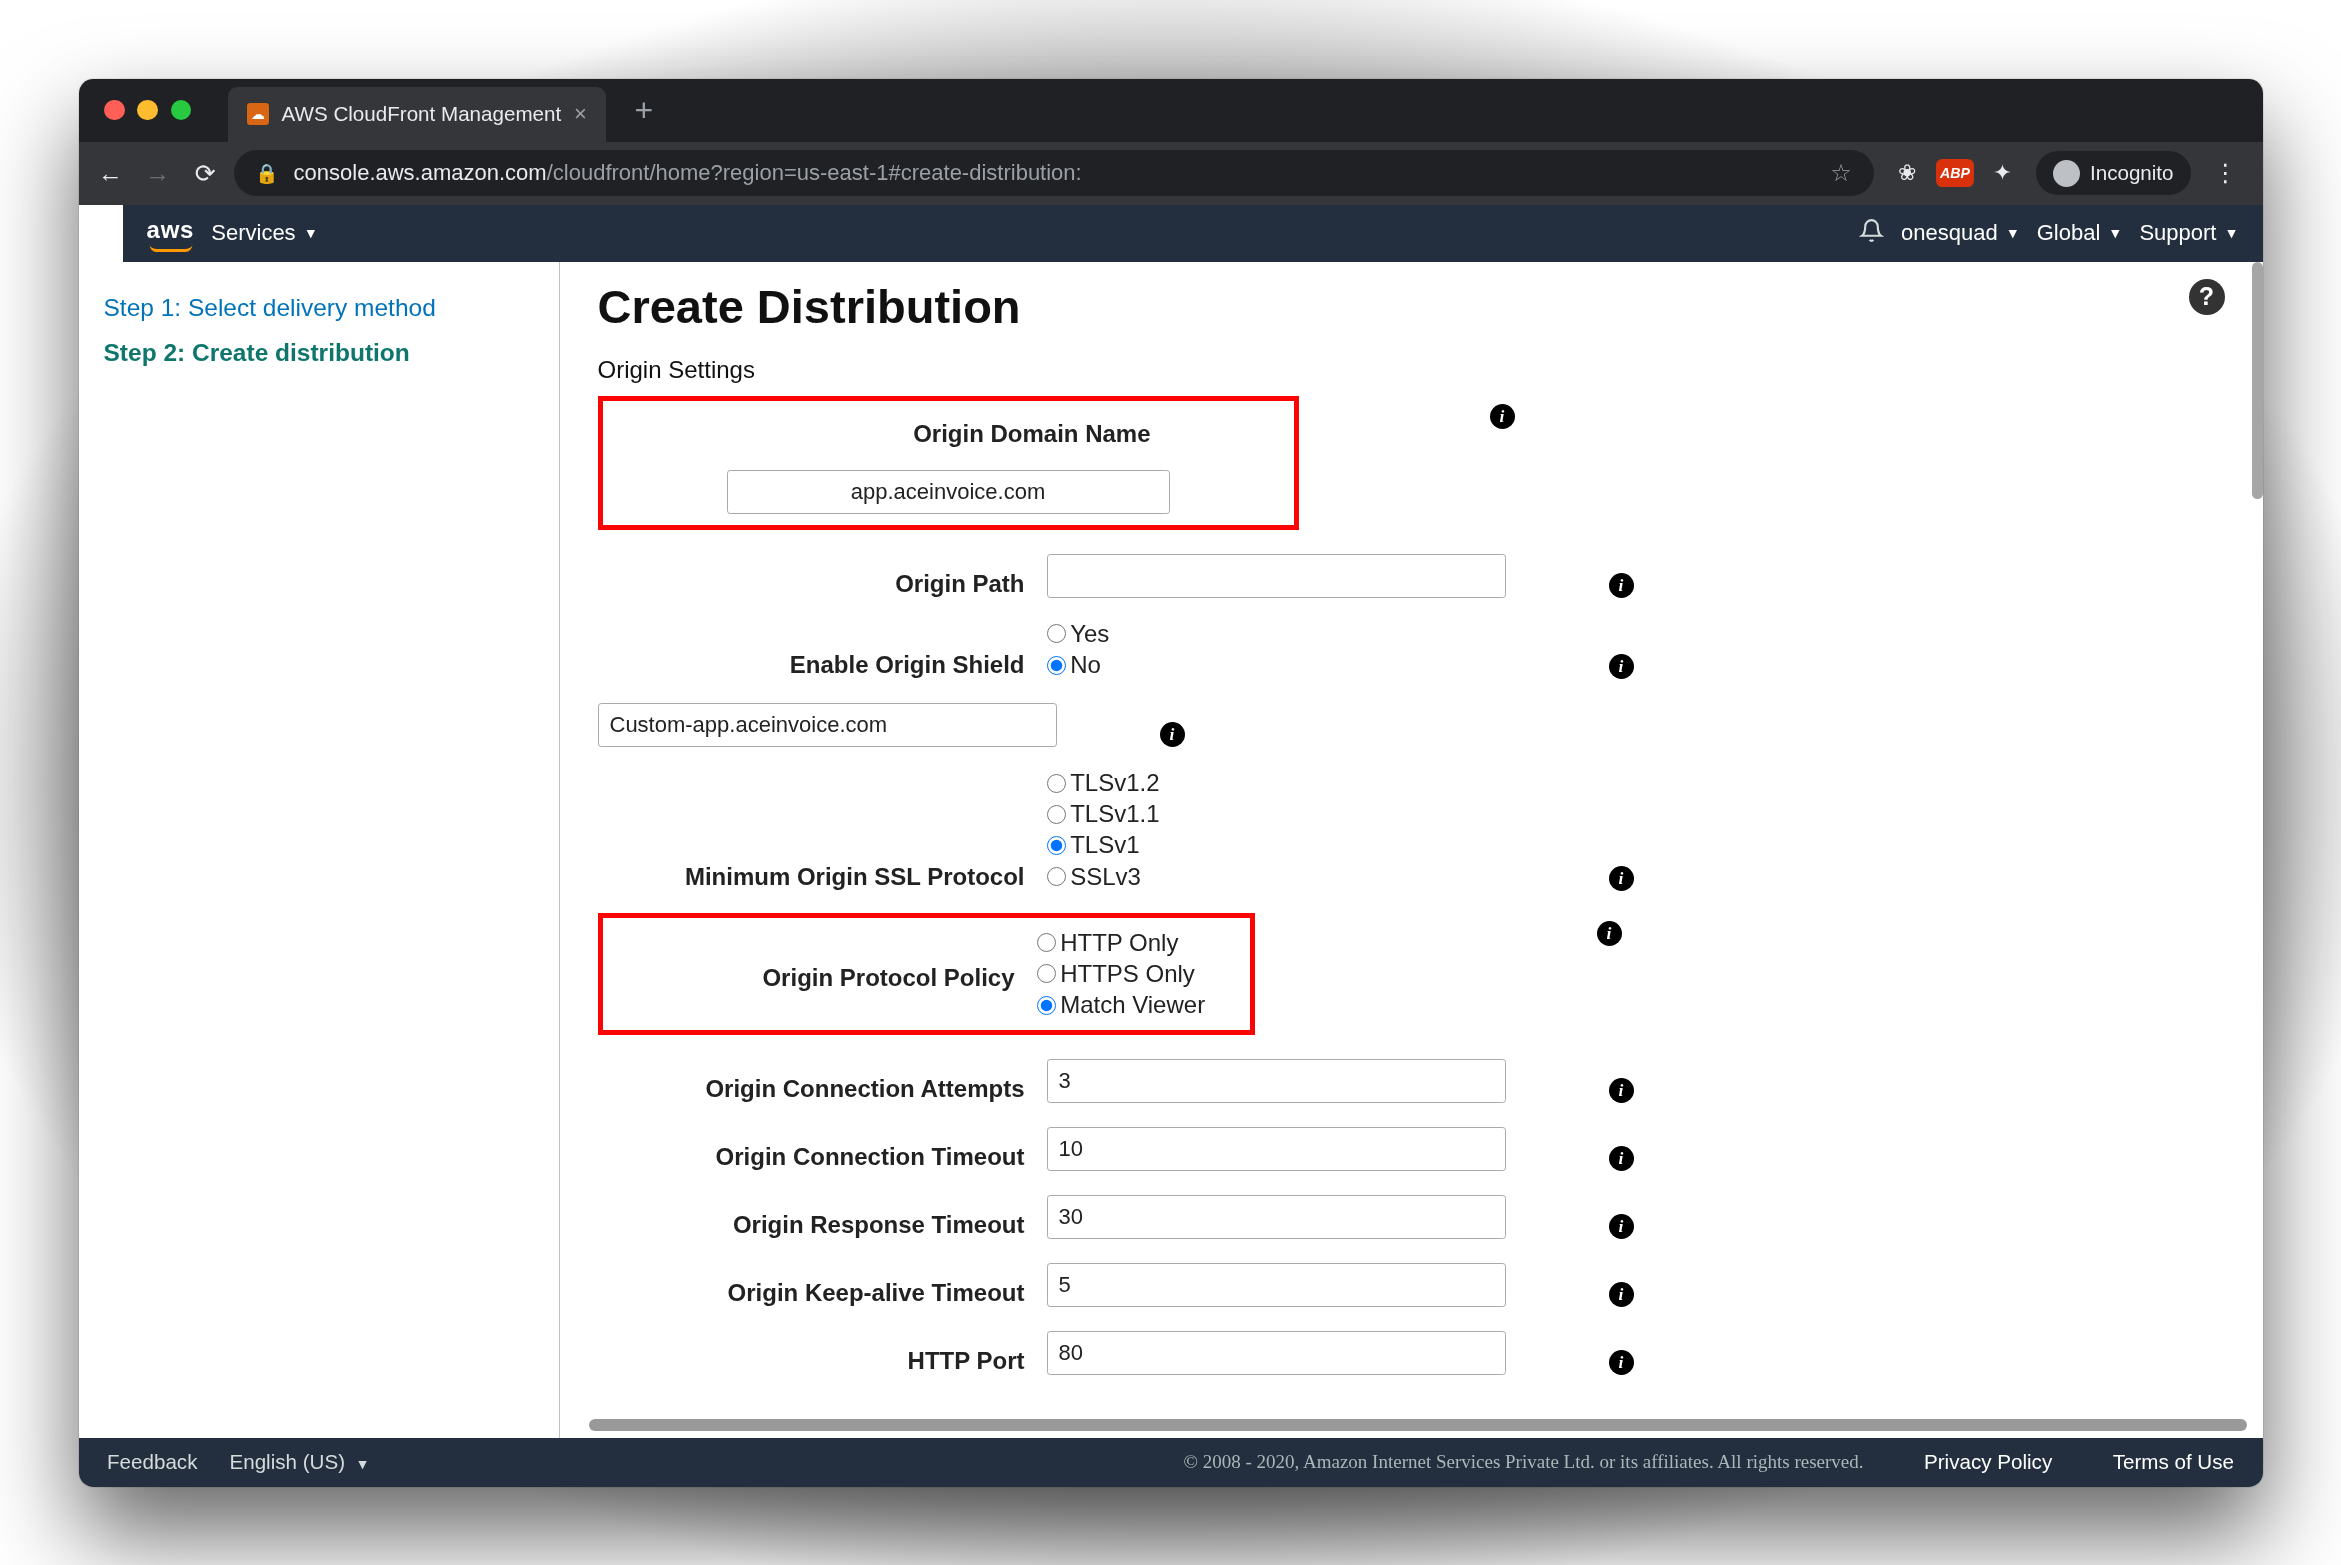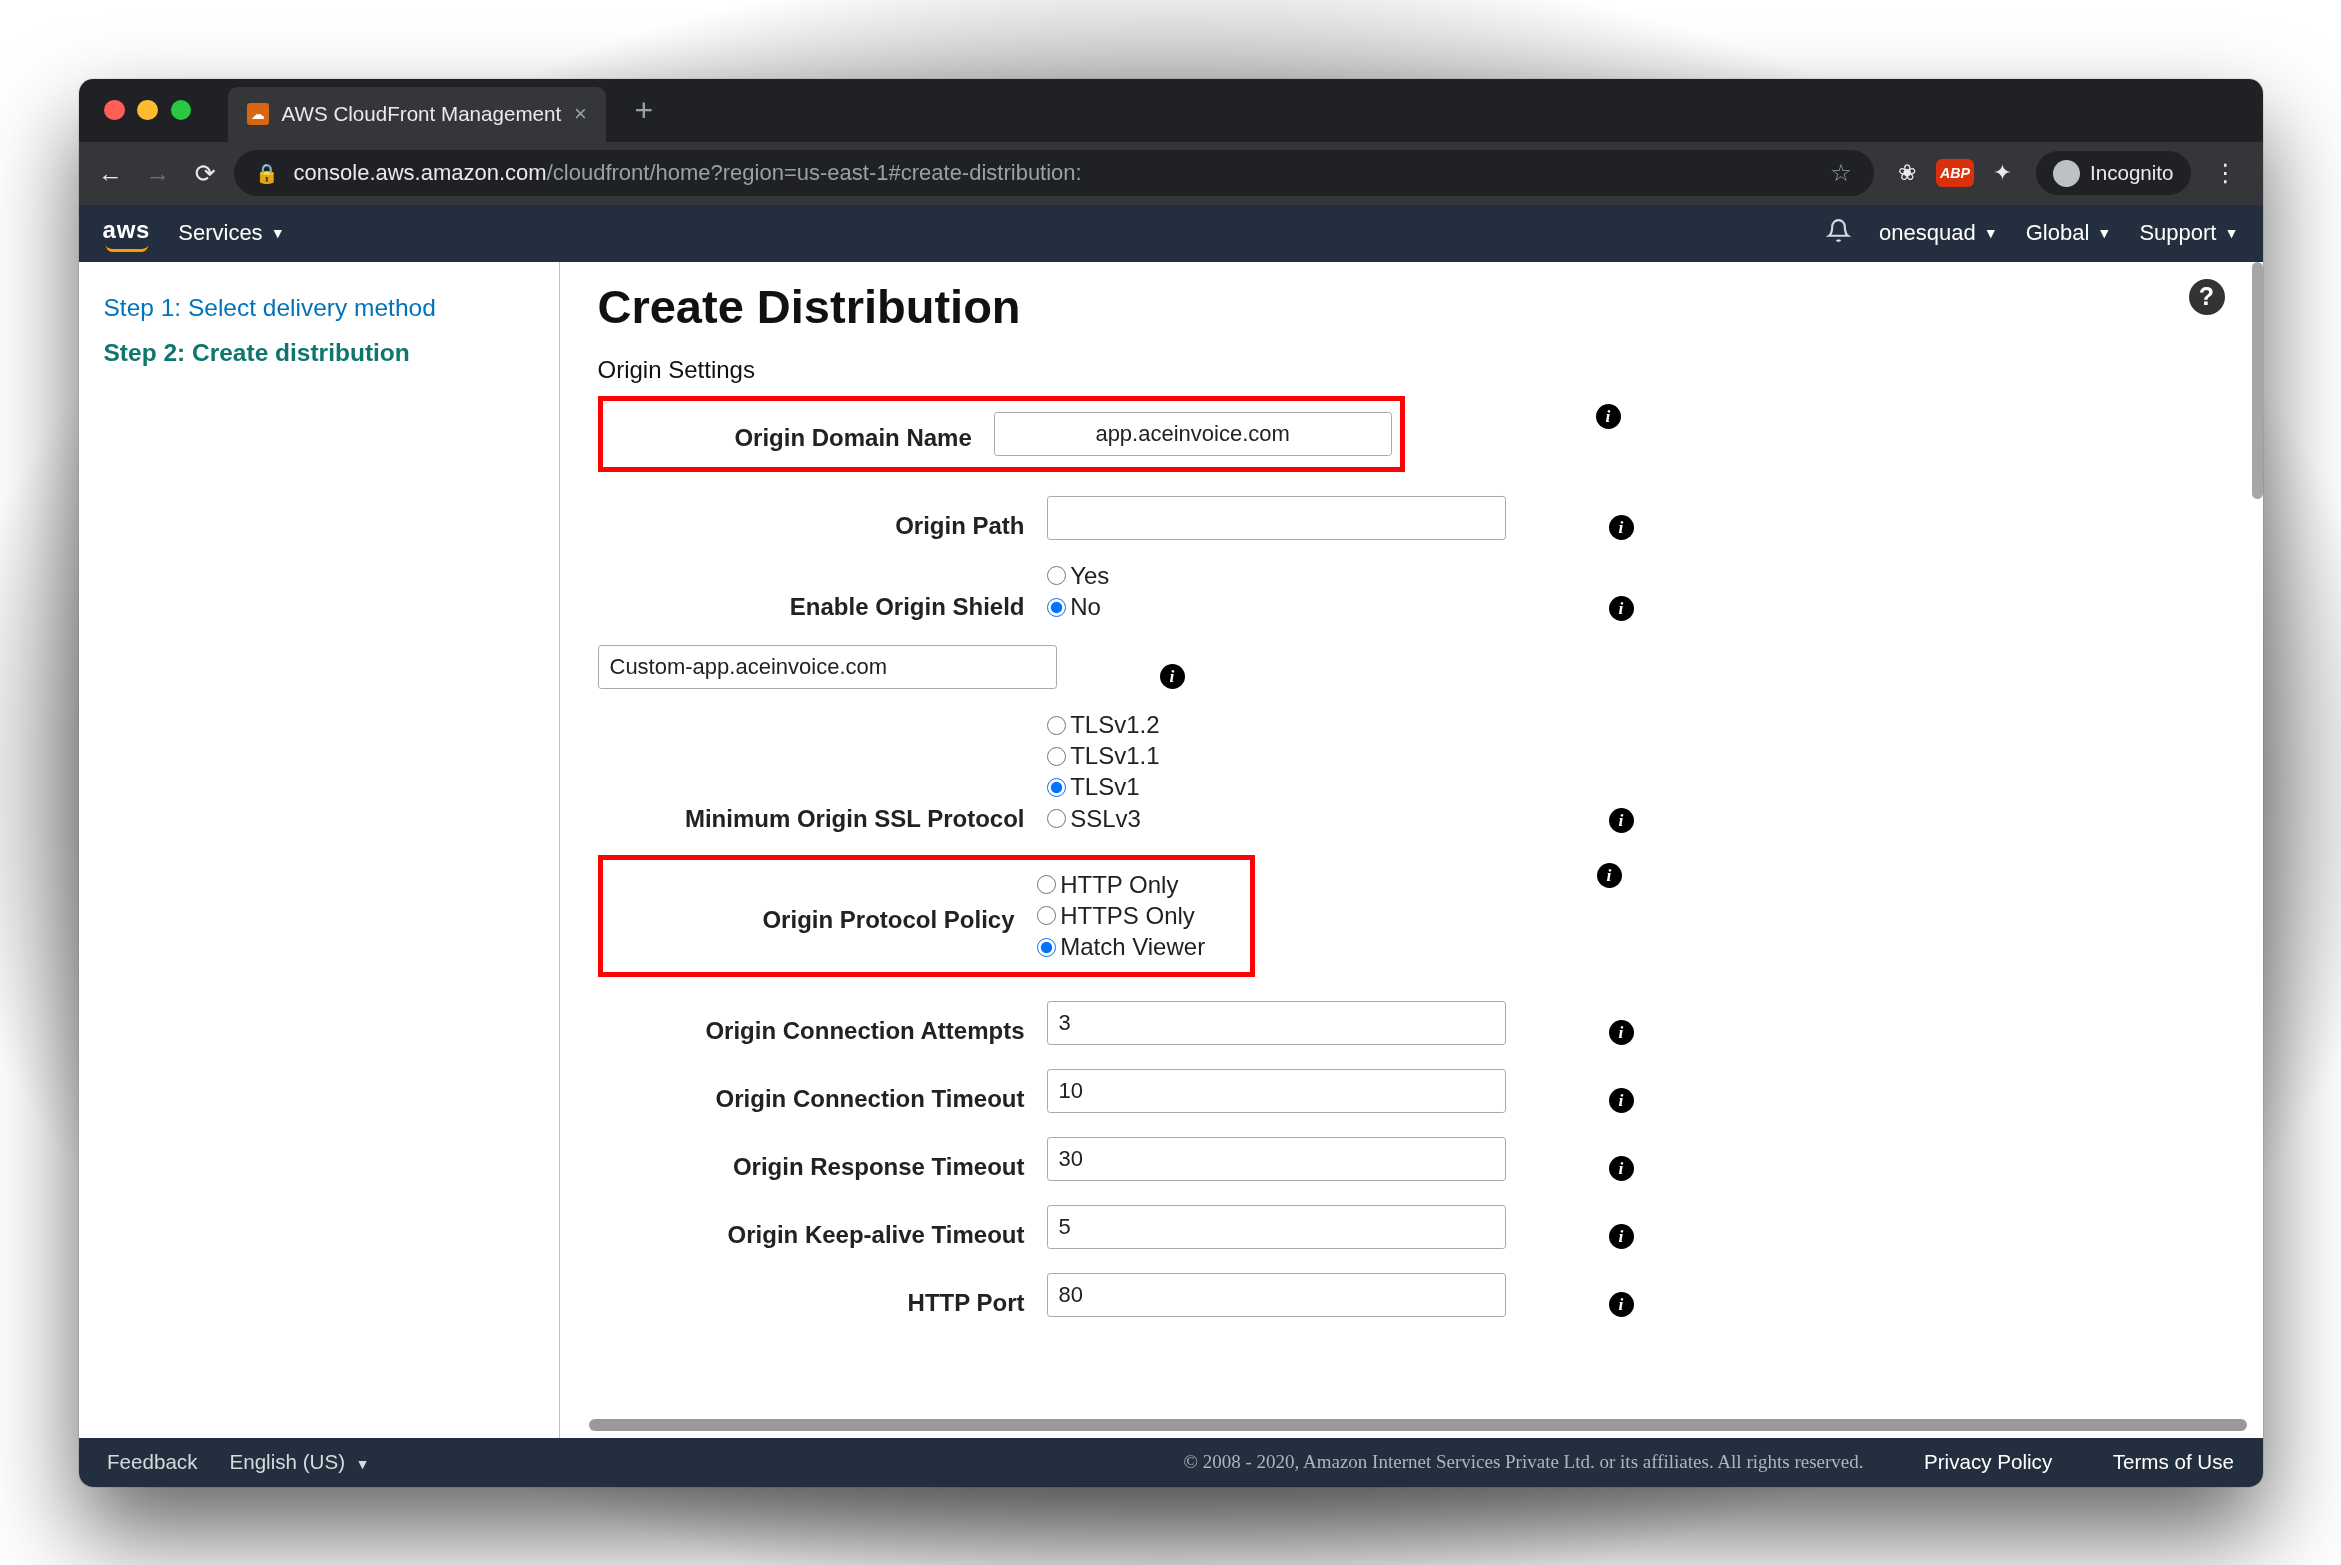--- a/index.html
+++ b/index.html
@@ -84,21 +84,22 @@
 
   
   .aws-header {
     background: #232f3e;
     height: 57px;
     display: flex;
     align-items: center;
     padding: 0 24px;
     color: #fff;
     font-size: 22px;
-    gap: 28px;
+    gap: 17px;
+    margin-left: 44px;
   }
   .aws-logo { font-weight: bold; letter-spacing:0.8px; position:relative; padding-bottom:6.3px; font-size:24px;}
   .aws-logo:after{content:""; position:absolute; left:0; right:0; bottom:-1.6px; height:4.7px; border-radius:0 0 32px 32px; border-bottom:3.2px solid #ff9900; transform:scaleX(0.9);}
   .hdr-item { display:flex; align-items:center; gap:8px; cursor:pointer; }
   .hdr-item .caret { font-size:14.2px; }
   .spacer { flex:1; }
   .bell { font-size:25px; color:#d5dbdb; }
 
   
   .aws-body { flex:1; display:flex; background:#fff; position:relative; overflow:hidden; }
@@ -241,21 +242,21 @@
       <div class="step step1">Step 1: Select delivery method</div>
       <div class="step step2">Step 2: Create distribution</div>
     </div>
 
     <div class="main">
       <div class="help-circle">?</div>
       <div class="h1">Create Distribution</div>
       <div class="h2">Origin Settings</div>
 
       <div class="row-wrap">
-        <div class="highlight-box" style="width:807px;">
+        <div class="highlight-box" style="width:701px;flex-direction:column;">
           <div class="flabel">Origin Domain Name</div>
           <input class="txt" style="width: 443px; text-align: center;" value="app.aceinvoice.com">
         </div>
         <div class="info-col" style="margin-left:158px;">
             <span class="info-icon">i</span>
           </div>
       </div>
 
       <div class="form-row">
         <div class="flabel">Origin Path</div>

